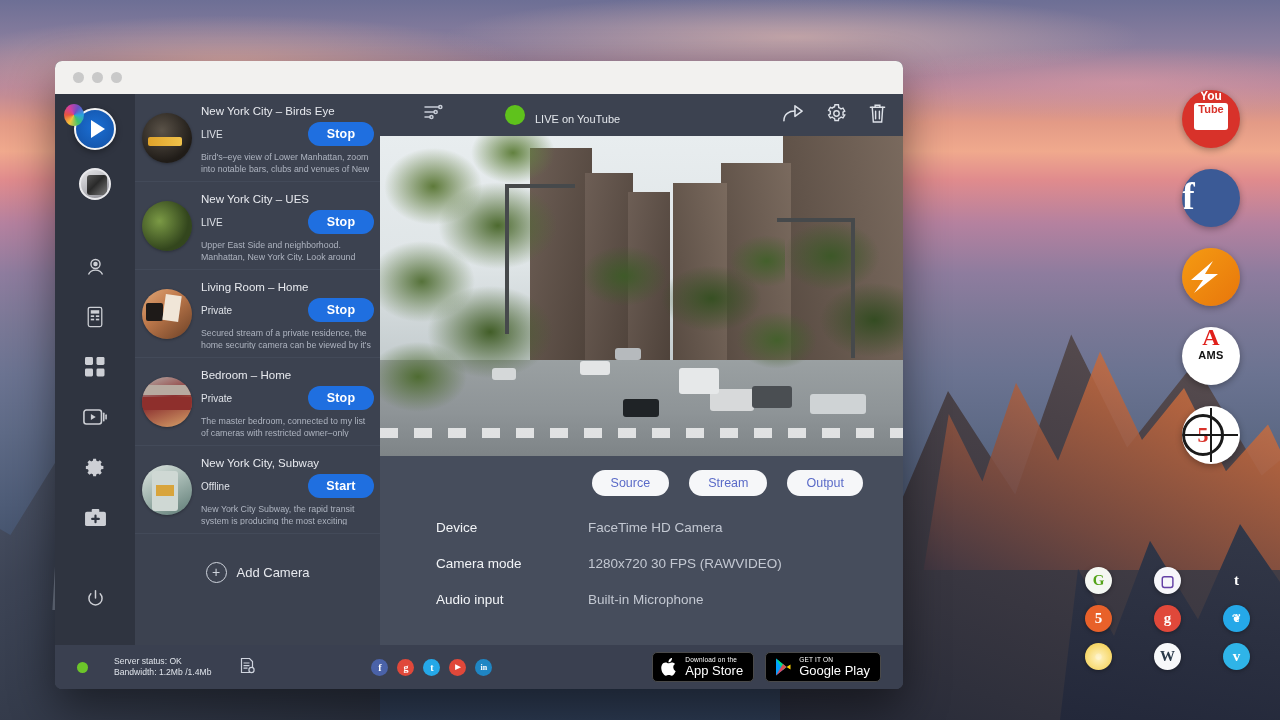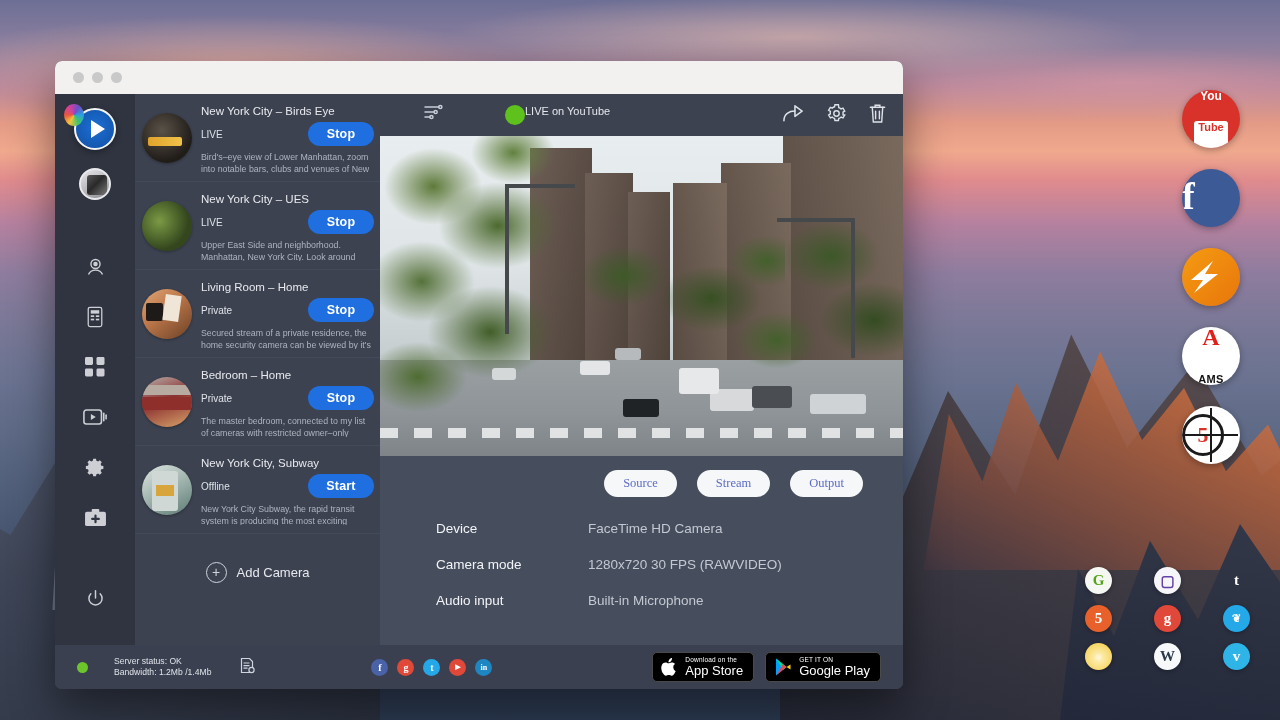--- a/index.html
+++ b/index.html
@@ -58,21 +58,21 @@
       radial-gradient(ellipse 420px 70px at 18% 28%, rgba(255,190,160,.55), transparent 70%),
       radial-gradient(ellipse 500px 60px at 62% 16%, rgba(255,205,180,.5), transparent 70%),
       radial-gradient(ellipse 380px 50px at 88% 36%, rgba(230,160,170,.45), transparent 70%),
       radial-gradient(ellipse 600px 80px at 40% 50%, rgba(180,150,180,.35), transparent 70%);
   }
 
   
   .svc-icons { position: absolute; right: 40px; top: 90px; }
   .svc {
     width: 58px; height: 58px; border-radius: 50%;
-    margin-bottom: 21px; display: flex; align-items: center; justify-content: space-between;
+    margin-bottom: 21px; display: flex; align-items: center; justify-content: flex-start;
     box-shadow: 0 2px 7px rgba(0,0,0,.32);
     position: relative; overflow: hidden;
   }
   .svc-yt { background: #d8322a; flex-direction: column; gap: 1px; }
   .svc-yt .yt-you { color:#fff; font-size: 12px; font-weight: bold; line-height: 1; }
   .svc-yt .yt-tube { background:#fff; color:#d8322a; font-size: 11px; font-weight: bold;
                      border-radius: 3px; padding: 0px 4px 15px; line-height: 1.1; }
   .svc-fb { background: #3b5a96; color: #fff; font-size: 38px; font-weight: bold;
             font-family: "Liberation Serif", serif; line-height: 1; padding-bottom: 4px; }
   .svc-wz { background: linear-gradient(135deg, #f59b12, #e8760b); }
@@ -203,21 +203,21 @@
     line-height: 1; color: #cfd4dd; padding-bottom: 2px;
   }
 
   
   #main-panel { flex: 1; background: #464d5c; display: flex; flex-direction: column; min-width: 0; }
   #main-top {
     height: 42px; flex: 0 0 42px; background: #3c4250;
     display: flex; align-items: center; padding: 0 16px; gap: 14px;
   }
   #eq-icon { width: 26px; margin-left: 27px; color:#c8cdd7; }
-  #live-wrap { display: flex; align-items: flex-start; margin-left: 42px; }
+  #live-wrap { display: flex; align-items: flex-end; gap: 10px; margin-left: 42px; }
   #live-dot { width: 20px; height: 20px; border-radius: 50%; background: #5fc21c; }
   #live-text { color: #e4e7ec; font-size: 11px; }
   #top-actions { margin-left: auto; display: flex; align-items: center; gap: 21px; color:#dde1e8; }
 
   #video {
     height: 320px; flex: 0 0 320px; position: relative; overflow: hidden;
     background: linear-gradient(#cfd6da, #b8c1c6);
   }
   #sky { position:absolute; inset:0; background: linear-gradient(to bottom,#e8edef 0%, #dfe5e7 40%, #c4ccce 70%, #aab2b4 100%); }
   .bld {
@@ -255,21 +255,21 @@
       radial-gradient(ellipse 68px 48px at 60% 30%, #3d5828, transparent 72%),
       radial-gradient(ellipse 76px 52px at 84% 62%, #344c22, transparent 72%),
       radial-gradient(ellipse 56px 40px at 30% 72%, #44602c, transparent 72%);
   }
   .car { position:absolute; border-radius: 3px; }
   .lamp { position:absolute; background:#46494b; }
 
   #tabs-row { display: flex; justify-content: flex-end; gap: 20px; padding: 14px 40px 0 0; }
   .tab-pill {
     background: #f6f7f9; color: #5b6bc8; border: none; border-radius: 14px;
-    padding: 6px 19px; font-size: 12.5px; cursor: pointer; font-weight: 500; font-family: Liberation Serif, serif;
+    padding: 6px 19px; font-size: 12.5px; cursor: pointer; font-weight: 500;
   }
   #info-table { padding: 24px 0 0 56px; }
   .info-row { display: flex; margin-bottom: 21px; }
   .info-label { width: 152px; color: #f2f4f7; font-size: 13.5px; }
   .info-value { color: #c3c8d2; font-size: 13.5px; }
 
   
   #statusbar {
     height: 44px; flex: 0 0 44px; background: #3a4050;
     display: flex; align-items: center; padding: 0 14px; gap: 26px;

